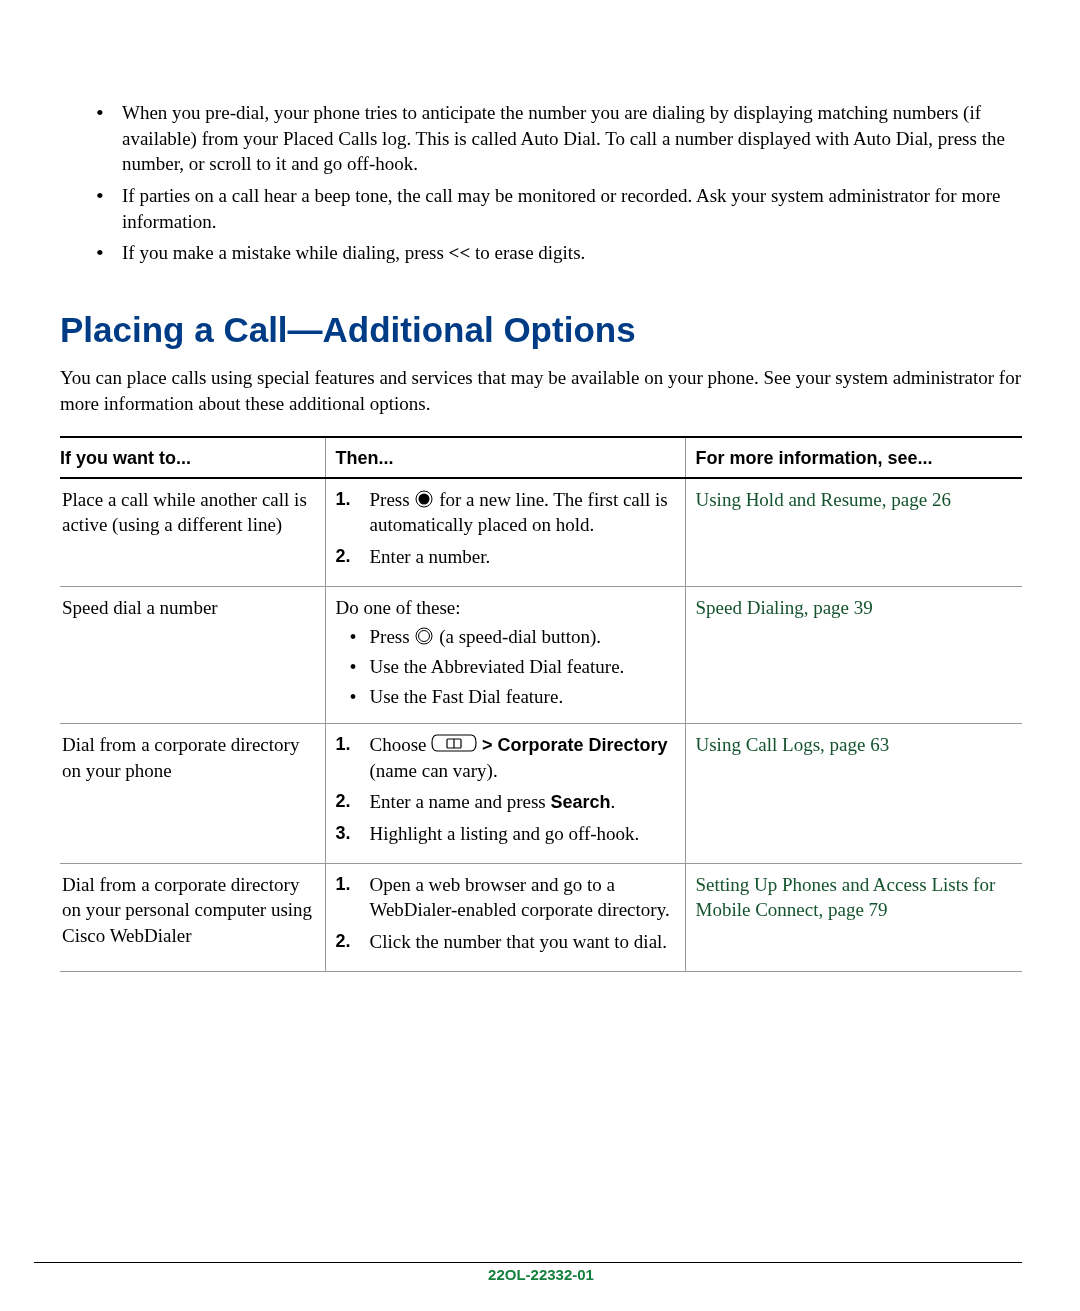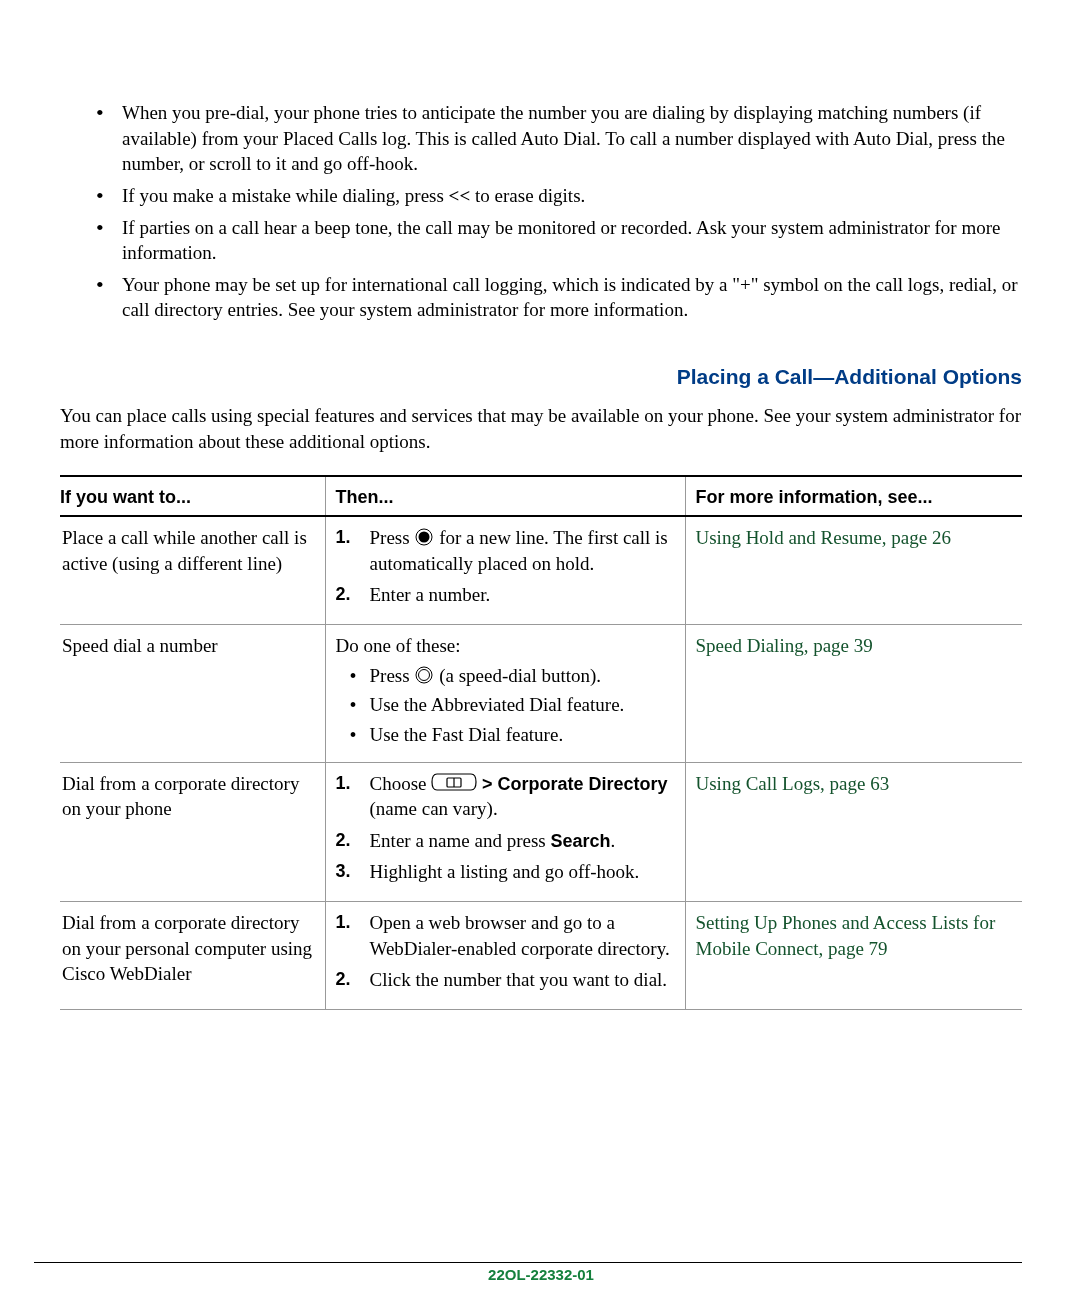--- a/index.html
+++ b/index.html
@@ -36,23 +36,22 @@
     position: absolute;
     left: -26px;
     top: 0;
     font-size: 22px;
     line-height: 1.2;
   }
   h2.section-title {
     font-family: Arial, Helvetica, sans-serif;
     font-weight: bold;
     color: #003c86;
-    font-size: 21px;
+    font-size: 35px;
     margin: 40px 0 12px 0;
-    text-align: right;
   }
   p.intro-para {
     margin: 0 0 20px 0;
   }
 
   table.options {
     width: 100%;
     border-collapse: collapse;
     margin-top: 10px;
   }
@@ -152,25 +151,24 @@
     height: 0;
   }
 </style>
 </head>
 <body>
 
 <div class="page">
 
   <ul class="intro-list">
     <li>When you pre-dial, your phone tries to anticipate the number you are dialing by displaying matching numbers (if available) from your Placed Calls log. This is called Auto Dial. To call a number displayed with Auto Dial, press the number, or scroll to it and go off-hook.</li>
+    <li>If parties on a call hear a beep tone, the call may be monitored or recorded. Ask your system administrator for more information.</li>
     <li>
       <span>If you make a mistake while dialing, press </span><span class="b">&lt;&lt;</span><span> to erase digits.</span>
     </li>
-    <li>If parties on a call hear a beep tone, the call may be monitored or recorded. Ask your system administrator for more information.</li>
-    <li>Your phone may be set up for international call logging, which is indicated by a "+" symbol on the call logs, redial, or call directory entries. See your system administrator for more information.</li>
   </ul>
 
   <h2 class="section-title">Placing a Call—Additional Options</h2>
 
   <p class="intro-para">You can place calls using special features and services that may be available on your phone. See your system administrator for more information about these additional options.</p>
 
   <table class="options">
     <colgroup>
         <col class="c1">
         <col class="c2">

